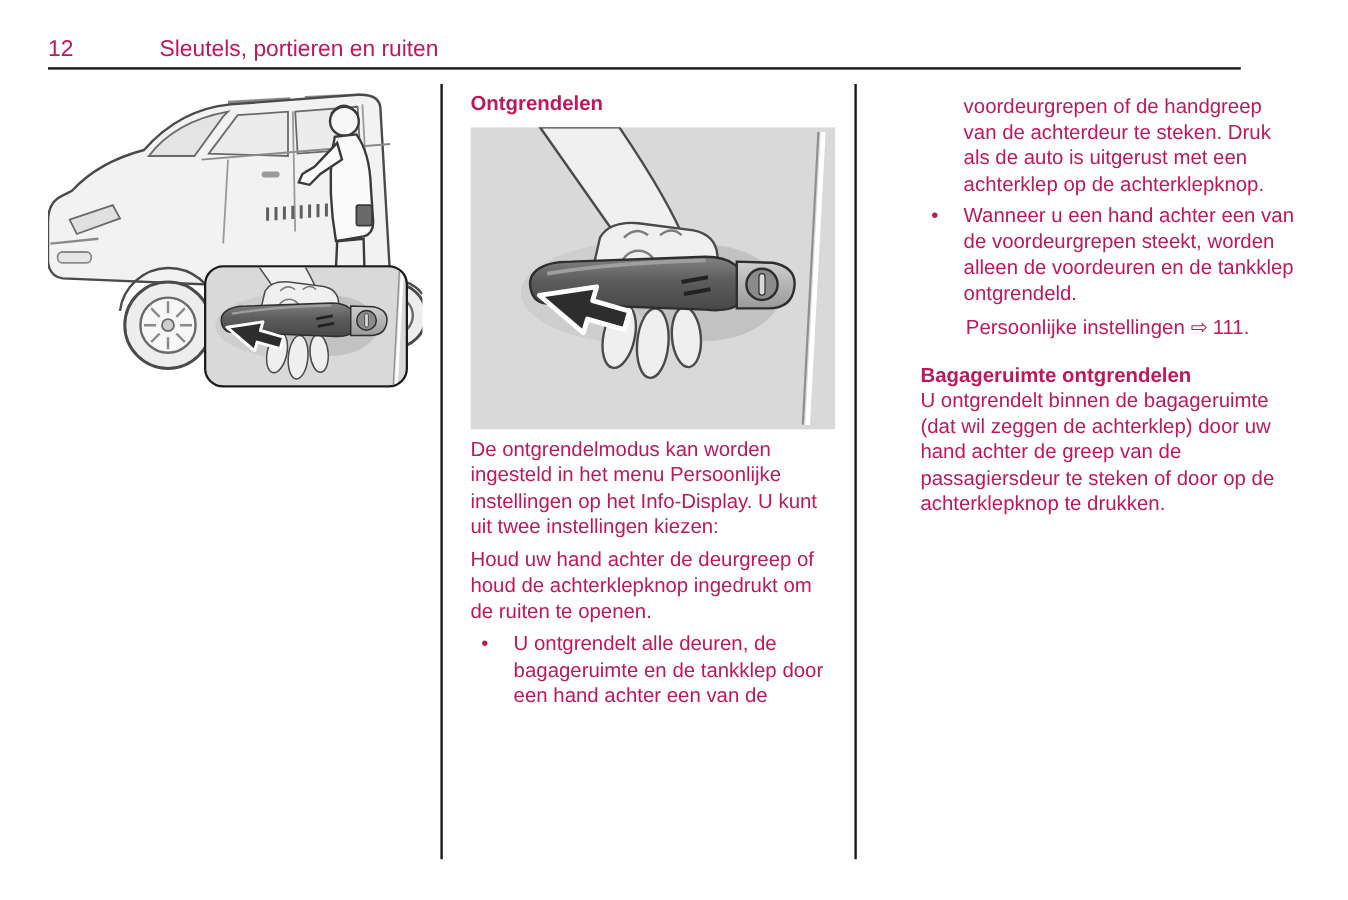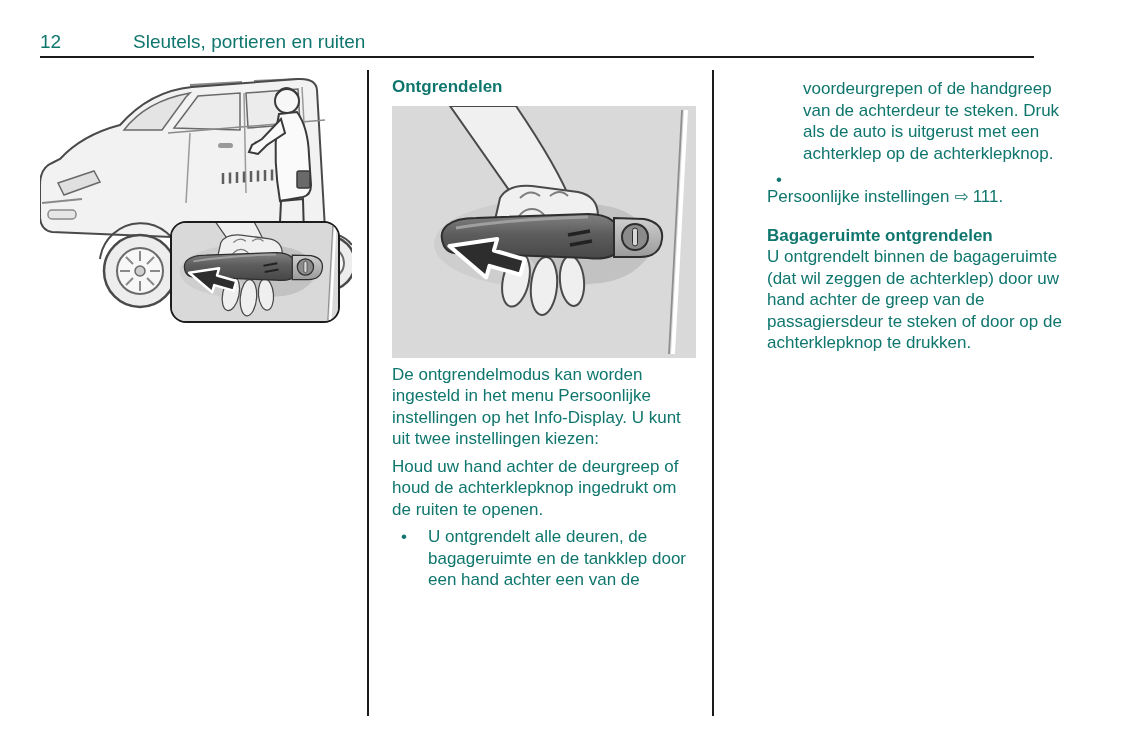--- a/index.html
+++ b/index.html
@@ -1,18 +1,18 @@
 <!DOCTYPE html>
 <html><head>
 <meta charset="utf-8">
 <style>
   html,body{margin:0;padding:0;background:#ffffff;}
   .page{
     position:relative;width:1123px;height:750px;background:#ffffff;
-    font-family:"Liberation Sans","DejaVu Sans",sans-serif;color:#0f766e;overflow:hidden;
+    font-family:"Liberation Sans","DejaVu Sans",sans-serif;color:#be185d;overflow:hidden;
   }
   
   .hdr-num{position:absolute;left:40px;top:31px;font-size:19px;line-height:22px;}
   .hdr-title{position:absolute;left:133px;top:31px;font-size:19px;line-height:22px;}
   .hdr-rule{position:absolute;left:40px;top:56px;width:994px;height:2px;background:#1a1a1a;}
   
   .vdiv{position:absolute;top:70px;height:646px;width:1.5px;background:#1a1a1a;}
   #vdiv1{left:367px;} #vdiv2{left:712px;}
   
   .col{position:absolute;font-size:17px;line-height:21.5px;}
@@ -30,21 +30,21 @@
   }
   .inset svg{display:block;width:100%;height:100%;}
   .fig-handle{width:304px;height:252px;margin-top:8px;}
   .fig-handle svg{display:block;}
   
   .mt19{margin-top:19px;} .mt6{margin-top:6px;} .mt22{margin-top:22px;}
   .li{position:relative;padding-left:36px;margin-top:6px;}
   .li .marker{position:absolute;left:9px;top:0;}
   .cont{padding-left:36px;}
   .li2{margin-top:5px;}
-  .ref{margin-top:22px;white-space:nowrap;}
+  .ref{margin-top:7px;white-space:nowrap;text-align:center;}
   .ref-arrow{font-family:"DejaVu Sans",sans-serif;padding:0 4px 0 5px;}
   #col3 h3{margin-top:17px;}
 </style>
 </head>
 <body>
 
 <svg width="0" height="0" style="position:absolute" aria-hidden="true">
   <defs>
     <linearGradient id="gradHandle" x1="0" y1="0" x2="0" y2="1">
       <stop offset="0" stop-color="#828282"></stop>
@@ -149,19 +149,20 @@
     <div class="li">
       <span class="marker">•</span>
       <span>U ontgrendelt alle deuren, de bagageruimte en de tankklep door een hand achter een van de</span>
     </div>
   </section>
 
   <section class="col" id="col3">
     <p class="cont">voordeurgrepen of de handgreep van de achterdeur te steken. Druk als de auto is uitgerust met een achterklep op de achterklep­knop.</p>
     <div class="li li2">
       <span class="marker">•</span>
+      <span>Wanneer u een hand achter een van de voordeurgrepen steekt, worden alleen de voordeuren en de tankklep ontgrendeld.</span>
     </div>
     <p class="ref"><span>Persoonlijke instellingen</span><span class="ref-arrow">⇨</span><span>111.</span></p>
     <h3>Bagageruimte ontgrendelen</h3>
     <p>U ontgrendelt binnen de bagageruimte (dat wil zeggen de achterklep) door uw hand achter de greep van de passagiersdeur te steken of door op de achterklepknop te drukken.</p>
   </section>
 
 </div>
 
 </body></html>

